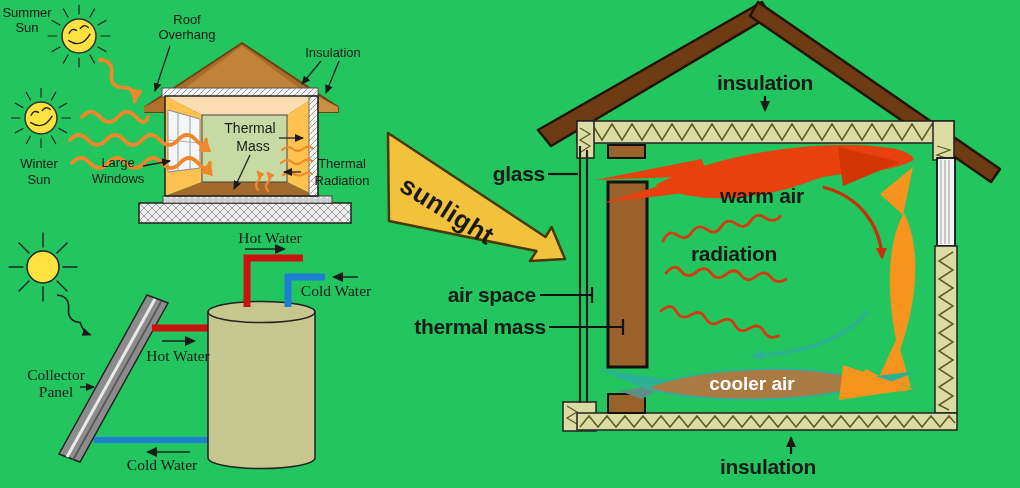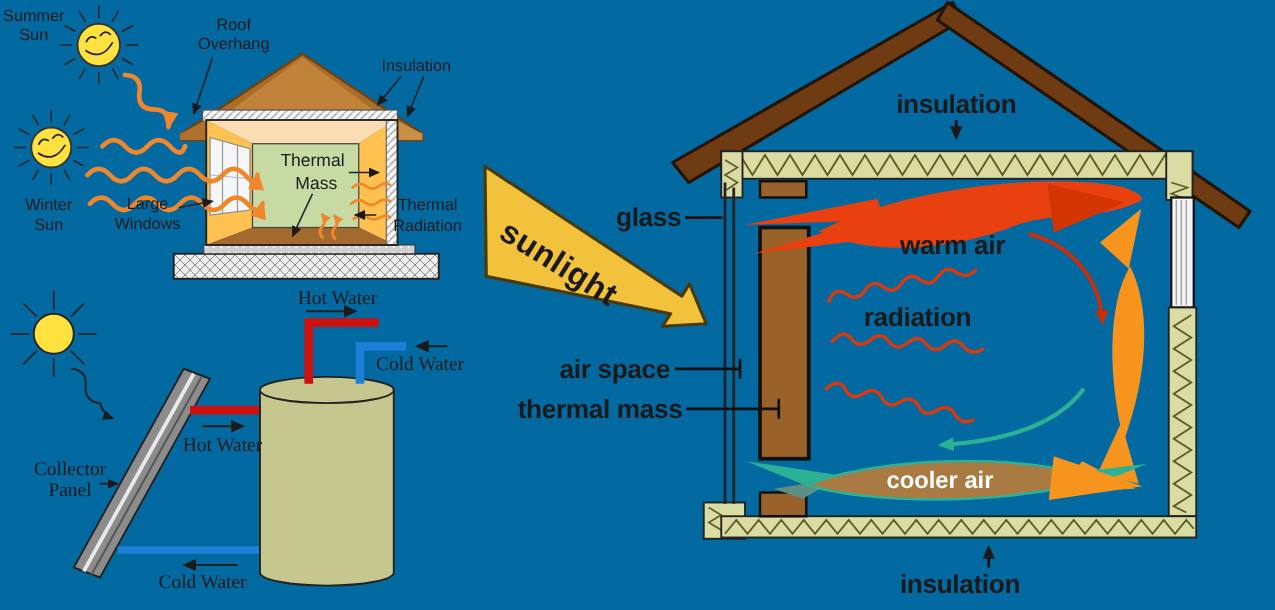--- a/index.html
+++ b/index.html
@@ -1,16 +1,16 @@
 <!DOCTYPE html>
 <html><head>
 <meta charset="utf-8">
 <style>
   html,body{margin:0;padding:0;background:#fff;}
-  .canvas{position:relative;width:1020px;height:488px;background:#0369a1;overflow:hidden;
+  .canvas{position:relative;width:1020px;height:488px;background:#22c55e;overflow:hidden;
           font-family:"Liberation Sans",sans-serif;}
   .panel{position:absolute;}
   #p1{left:0;top:0;}
   #p2{left:0;top:225px;}
   #p3{left:380px;top:0;}
   text{fill:#1a1a1a;}
   .t-sm{font:13px "Liberation Sans",sans-serif;}
   .t-md{font:14px "Liberation Sans",sans-serif;}
   .t-serif{font:15.5px "Liberation Serif",serif;}
   .t-big{font:700 21px "Liberation Sans",sans-serif;letter-spacing:-0.3px;}

